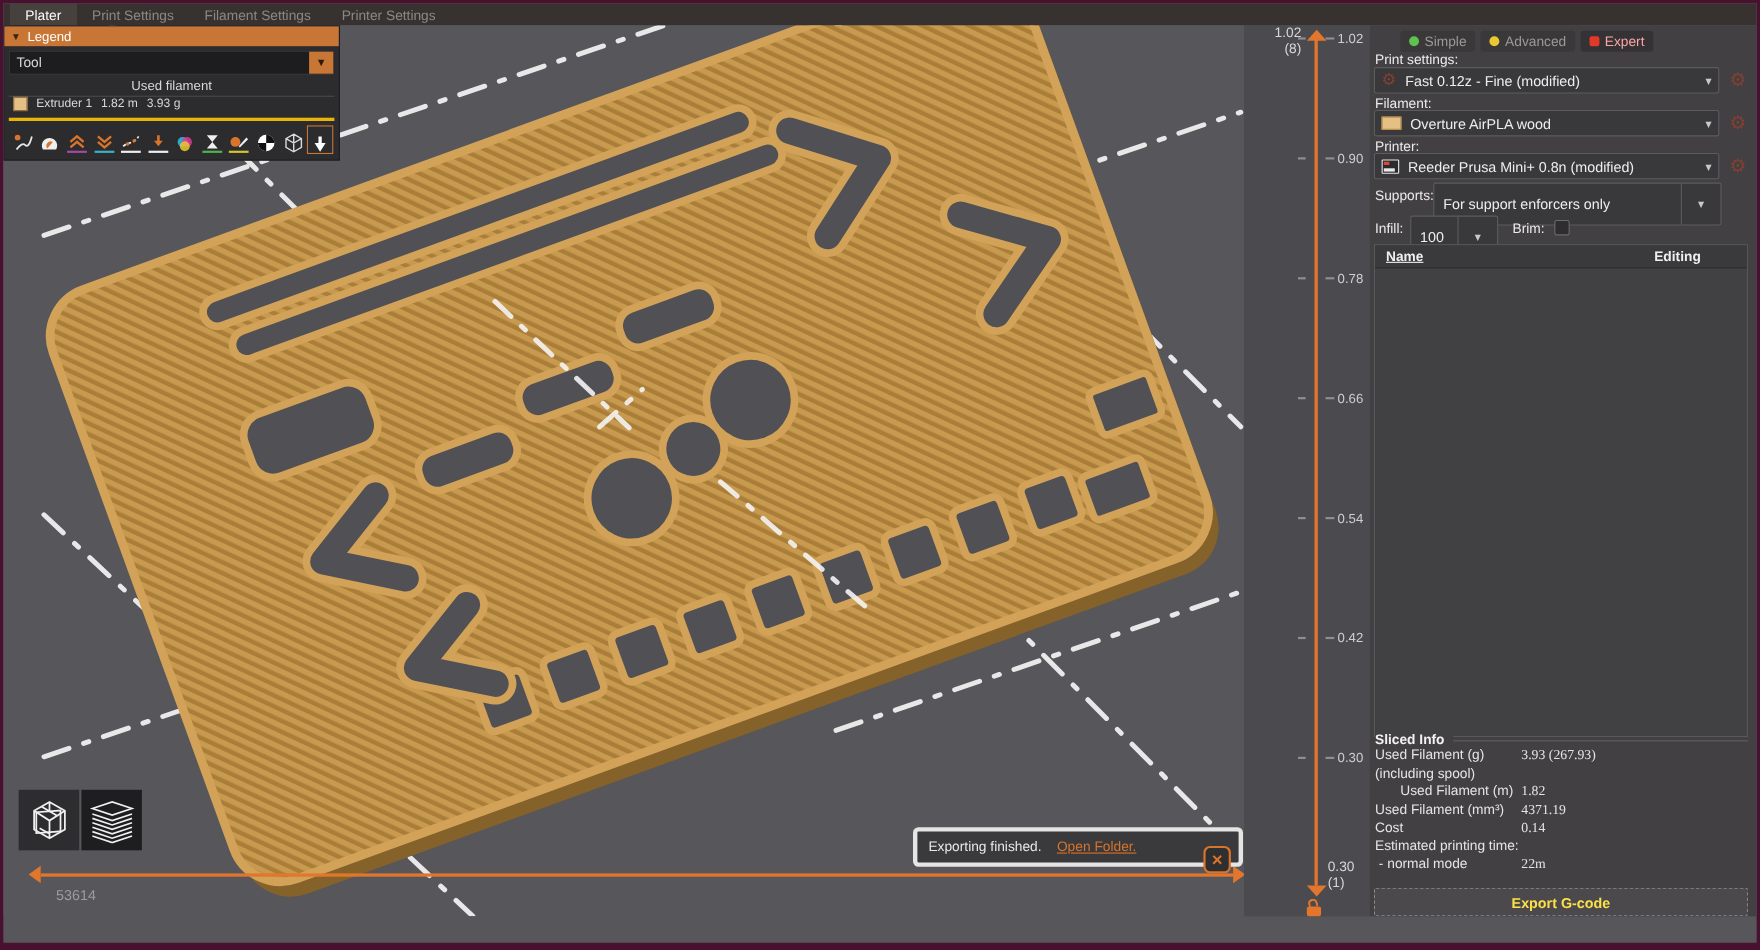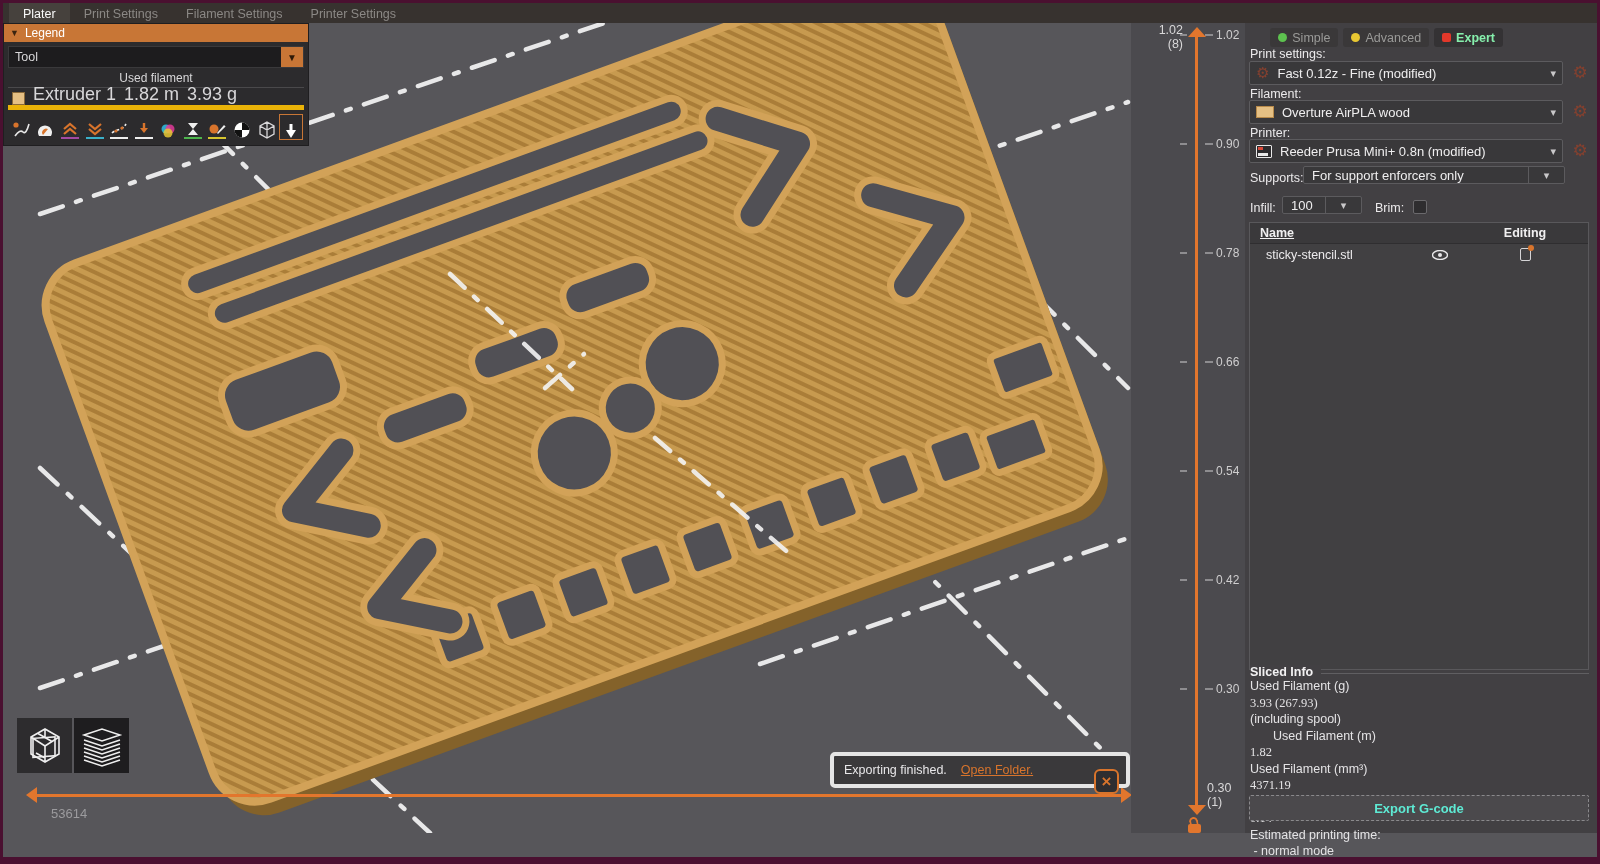--- a/index.html
+++ b/index.html
@@ -17,21 +17,21 @@
   .viewport{position:relative;width:1128px;height:810px;background:#57565a;overflow:hidden;}
   .viewport svg.scene{position:absolute;left:0;top:0;}
   
   .legend{position:absolute;left:0;top:0;width:306px;background:#2c2b2d;border:1px solid #1f1e20;}
   .legend-h{height:18px;background:#c87636;color:#fff;font-size:12px;display:flex;align-items:center;gap:6px;padding:0 6px;}
   .legend-h .tri{font-size:9px;color:#3a2410;}
   .legend-b{padding:4px 4px 2px;}
   .toolselect{height:22px;background:#1d1c1e;border:1px solid #3a393b;display:flex;align-items:center;color:#d8d7d9;font-size:12.5px;padding-left:6px;position:relative;}
   .toolselect .dd{position:absolute;right:0;top:0;width:22px;height:20px;background:#c87636;display:flex;align-items:center;justify-content:center;color:#2e1a08;font-size:10px;}
   .usedfil{height:20px;display:flex;align-items:center;justify-content:center;color:#d8d7d9;font-size:12px;border-bottom:1px solid #4a494b;}
-  .extrow{height:22px;display:flex;align-items:flex-end;gap:8px;color:#d8d7d9;font-size:18px;padding:0 4px;border-bottom:5px solid #eab308;}
+  .extrow{height:22px;display:flex;align-items:flex-start;gap:8px;color:#d8d7d9;font-size:11px;padding:0 4px;border-bottom:3px solid #eab308;}
   .swatch{width:13px;height:13px;background:#e5c084;border:1px solid #8a6a3a;}
   .lic-row{display:flex;align-items:flex-end;gap:3px;padding:5px 2px 4px;}
   .lic{width:22px;height:24px;display:flex;flex-direction:column;align-items:center;justify-content:flex-end;gap:1px;}
   .lic svg{display:block;}
   .lic .bar{width:18px;height:2.5px;}
   .lic.sel{outline:1px solid #c87636;}
   
   .viewbtns{position:absolute;left:14px;bottom:60px;display:flex;gap:2px;}
   .viewbtn{width:55px;height:55px;background:#2d2c2e;display:flex;align-items:center;justify-content:center;}
   .viewbtn.sel{background:#1e1d1f;}
@@ -61,52 +61,52 @@
   .vtick .val::before{content:"";width:8px;height:2px;background:#8e8d90;display:inline-block;}
   .lock{position:absolute;left:57px;bottom:0px;width:15px;height:16px;}
   .lock .shackle{position:absolute;left:1px;top:0;width:9px;height:8px;border:2.5px solid #e2762d;border-bottom:none;border-radius:6px 6px 0 0;transform:rotate(-14deg);}
   .lock .body{position:absolute;left:0;bottom:0;width:13px;height:9px;background:#e2762d;border-radius:2px;}
   .slider-gear{position:absolute;right:-14px;bottom:-2px;color:#9a999c;font-size:15px;}
   
   .sidepanel{position:relative;flex:1;background:#424043;}
   .modes{position:absolute;top:5px;right:94px;display:flex;gap:5px;}
   .mode{height:19px;background:#3a3839;border-radius:3px;display:flex;align-items:center;gap:5px;padding:0 8px;font-size:12.5px;color:#9a9a98;}
   .mode .dot{width:9px;height:9px;border-radius:50%;}
-  .mode.active{color:#86efac;font-weight:bold;background:#343234;}
+  .mode.active{color:#fca5a5;font-weight:normal;background:#343234;}
   .mode.active .dot{border-radius:2px;}
   .plabel{position:absolute;left:5px;color:#eceaec;font-size:12.5px;}
   .combo{position:absolute;left:4px;width:314px;height:24px;background:#39383a;border:1px solid #5c5b5e;border-radius:2px;display:flex;align-items:center;gap:8px;padding:0 6px;color:#efeeef;font-size:13px;}
   .combo .arrow{margin-left:auto;color:#c9c8ca;font-size:11px;}
   .combo-gear{position:absolute;left:324px;width:22px;text-align:center;color:#84402f;font-size:17px;line-height:22px;}
   .cgear{color:#84402f;font-size:15px;line-height:14px;}
   .fswatch{width:18px;height:12px;background:#e5c084;border:1px solid #b88a4a;}
   .printer-ic{width:16px;height:13px;border:1.5px solid #e8e8e8;border-radius:1px;position:relative;background:#2b2a2c;}
   .printer-ic::after{content:"";position:absolute;left:1px;top:1px;width:5px;height:3px;background:#d84a3a;}
   .printer-ic::before{content:"";position:absolute;left:1px;bottom:1px;width:10px;height:3px;background:#e8e8e8;}
-  .srow-combo{position:absolute;height:18px;background:#39383a;border:1px solid #5c5b5e;border-radius:2px;display:flex;align-items:center;color:#efeeef;font-size:13px;padding-left:8px;}
+  .srow-combo{position:absolute;height:39px;background:#39383a;border:1px solid #5c5b5e;border-radius:2px;display:flex;align-items:center;color:#efeeef;font-size:13px;padding-left:8px;}
   .srow-combo .sect{margin-left:auto;height:100%;width:36px;border-left:1px solid #5c5b5e;display:flex;align-items:center;justify-content:center;color:#c9c8ca;font-size:11px;}
   .checkbox{position:absolute;width:14px;height:14px;background:#2e2d2f;border:1px solid #6a696c;border-radius:2px;}
   .listbox{position:absolute;left:4px;right:8px;top:199px;height:448px;border:1px solid #59585b;background:#414042;}
   .thead{height:21px;background:#3a393b;border-bottom:1px solid #2f2e30;display:flex;color:#f0eff0;font-size:12.5px;font-weight:bold;}
   .thead .c1{width:168px;padding:3px 0 0 10px;text-decoration:underline;}
   .thead .c2{width:44px;}
   .thead .c3{flex:1;text-align:center;padding-top:3px;}
   .trow{height:21px;display:flex;align-items:center;color:#eceaec;font-size:12.5px;}
   .trow .c1{width:168px;padding-left:16px;}
   .trow .c2{width:44px;display:flex;justify-content:center;}
   .trow .c3{flex:1;display:flex;justify-content:center;}
   .editic{position:relative;width:11px;height:13px;border:1.5px solid #d5d4d6;border-radius:2px;}
   .editic::after{content:"";position:absolute;right:-4px;top:-4px;width:6px;height:6px;border-radius:50%;background:#d8742c;}
   .sliced{position:absolute;left:5px;right:8px;top:650px;border-top:1px solid #605f62;padding-top:4px;}
   .sliced .title{position:absolute;top:-9px;left:0;background:#424043;padding-right:8px;color:#f2f1f2;font-size:12.5px;font-weight:bold;}
-  .srow{display:flex;color:#e4e3e5;font-size:12.5px;line-height:16.5px;white-space:pre-wrap;flex-direction:column;}
+  .srow{display:flex;color:#e4e3e5;font-size:12.5px;line-height:16.5px;white-space:pre-wrap;}
   .srow .lbl{width:133px;}
   .srow .val{flex:1;font-family:Liberation Serif, serif;}
   .srow:nth-child(3) .lbl{padding-left:23px;}
-  .exportbtn{position:absolute;left:4px;right:8px;bottom:12px;height:26px;background:#4b494c;border:1px dashed #8a898c;border-radius:2px;color:#5eead4;font-size:13px;font-weight:bold;display:flex;align-items:center;justify-content:center;}
+  .exportbtn{position:absolute;left:4px;right:8px;bottom:0;height:26px;background:#4b494c;border:1px dashed #8a898c;border-radius:2px;color:#fde047;font-size:13px;font-weight:bold;display:flex;align-items:center;justify-content:center;}
 </style>
 </head>
 <body>
 
 <div class="app">
 
 
   <div class="tabbar">
 
   <span class="tab active sel">Plater</span>
@@ -427,35 +427,20 @@
       </div>
       <div class="plabel" style="left:130px;top:178px">Brim:</div>
       <div class="checkbox" style="left:168px;top:177px"></div>
 
       <div class="listbox">
         <div class="thead">
           <div class="c1">Name</div>
           <div class="c2"></div>
           <div class="c3">Editing</div>
         </div>
-        <div>
-
-        <div class="trow">
-            <div class="c1">sticky-stencil.stl</div>
-            <div class="c2">
-                <svg width="16" height="10">
-                  <ellipse cx="8" cy="5" rx="7.5" ry="4.5" fill="none" stroke="#e8e7e9" stroke-width="1.4"></ellipse>
-                  <circle cx="8" cy="5" r="2" fill="#e8e7e9"></circle>
-                </svg>
-              </div>
-            <div class="c3">
-                <span class="editic"></span>
-              </div>
-          </div>
-          </div>
       </div>
 
       <div class="sliced">
         <span class="title">Sliced Info</span>
         <div>
 
         <div class="srow">
             <span class="lbl">Used Filament (g)</span>
             <span class="val">3.93 (267.93)</span>
           </div>

